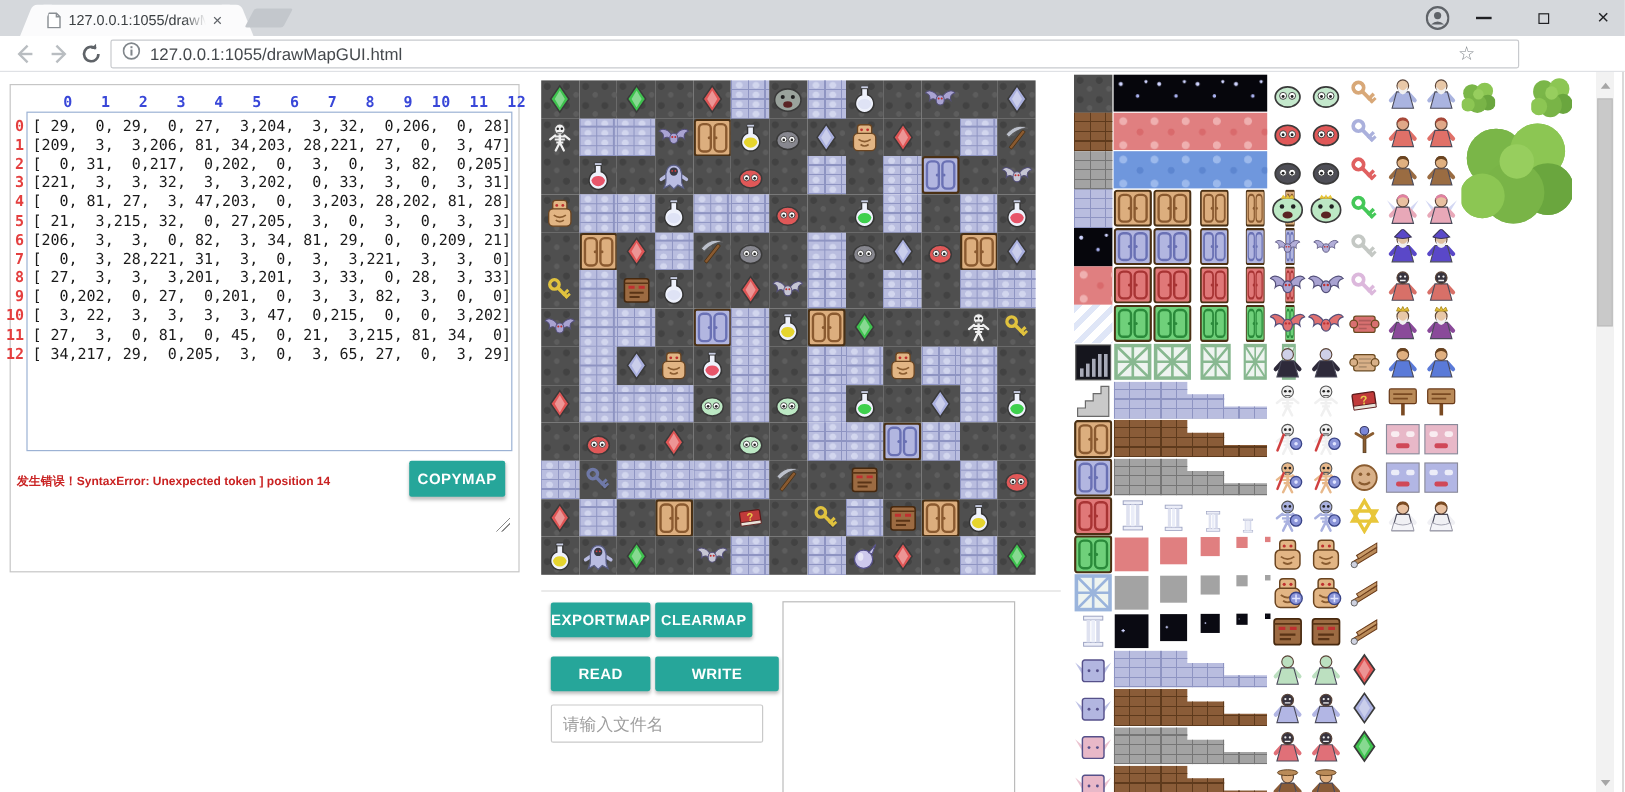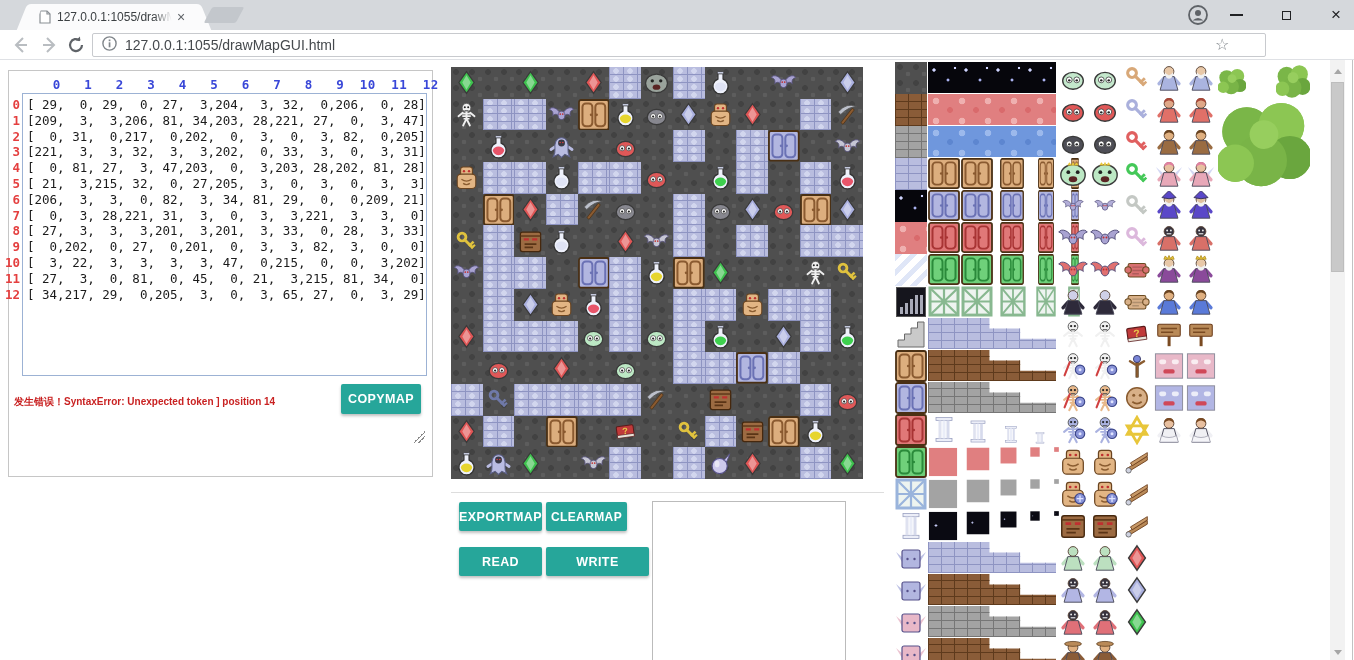--- a/index.html
+++ b/index.html
@@ -967,20 +967,21 @@
             <path d="M16 7.5 L21 16 L16 24.5 L11 16 Z" fill="#ffffff" opacity=".38"></path>
           </svg></div>
       </div>
     </div>
 
   <div id="btn-divider"></div>
   <button class="teal-btn" id="clearmap-btn">EXPORTMAP</button>
   <button class="teal-btn" id="exportmap-btn">CLEARMAP</button>
   <button class="teal-btn" id="read-btn">READ</button>
   <button class="teal-btn" id="write-btn">WRITE</button>
+  <input id="filename-input" placeholder="请输入文件名" style="">
   <div id="output-box"></div>
 
   <div id="tileset">
       <div class="ts t-floor" style="left: 0px; top: 0px; width: 32px; height: 32px;"></div>
       <div class="ts b-brown" style="left: 0px; top: 32px; width: 32px; height: 32px;"></div>
       <div class="ts b-gray" style="left: 0px; top: 64px; width: 32px; height: 32px;"></div>
       <div class="ts b-blue" style="left: 0px; top: 96px; width: 32px; height: 32px;"></div>
       <div class="ts cs-star" style="left: 0px; top: 128px; width: 32px; height: 32px;"></div>
       <div class="ts cs-lava" style="left: 0px; top: 160px; width: 32px; height: 32px;"></div>
       <div class="ts cs-stripes" style="left: 0px; top: 192px; width: 32px; height: 32px;"></div>

